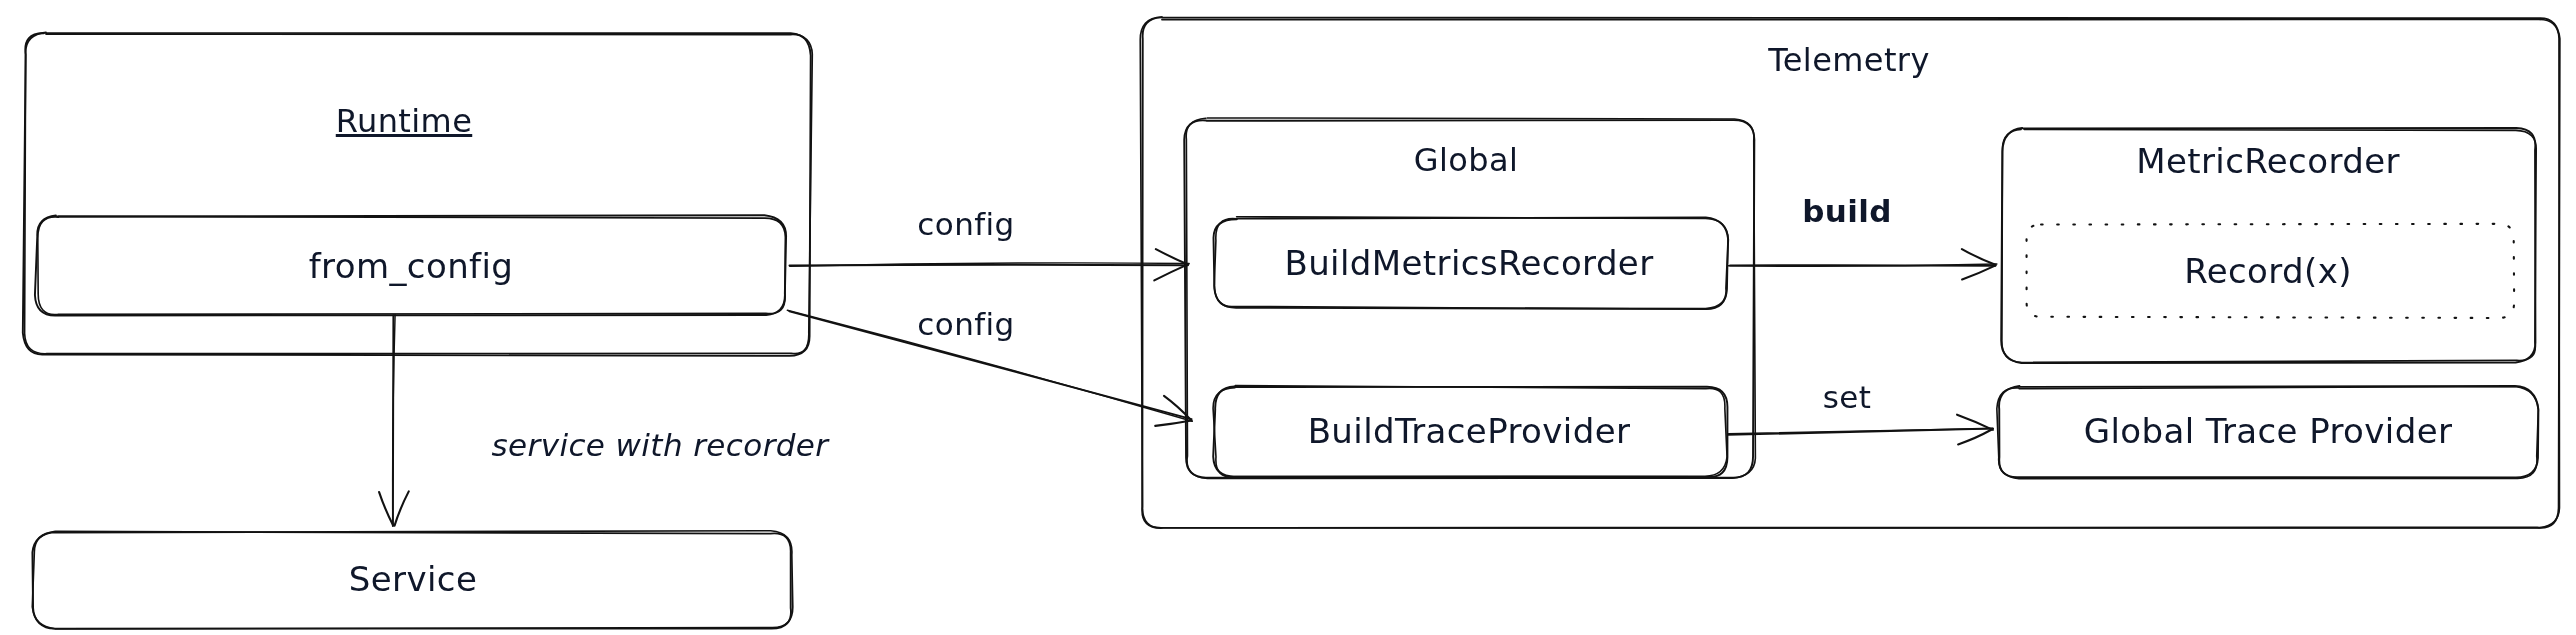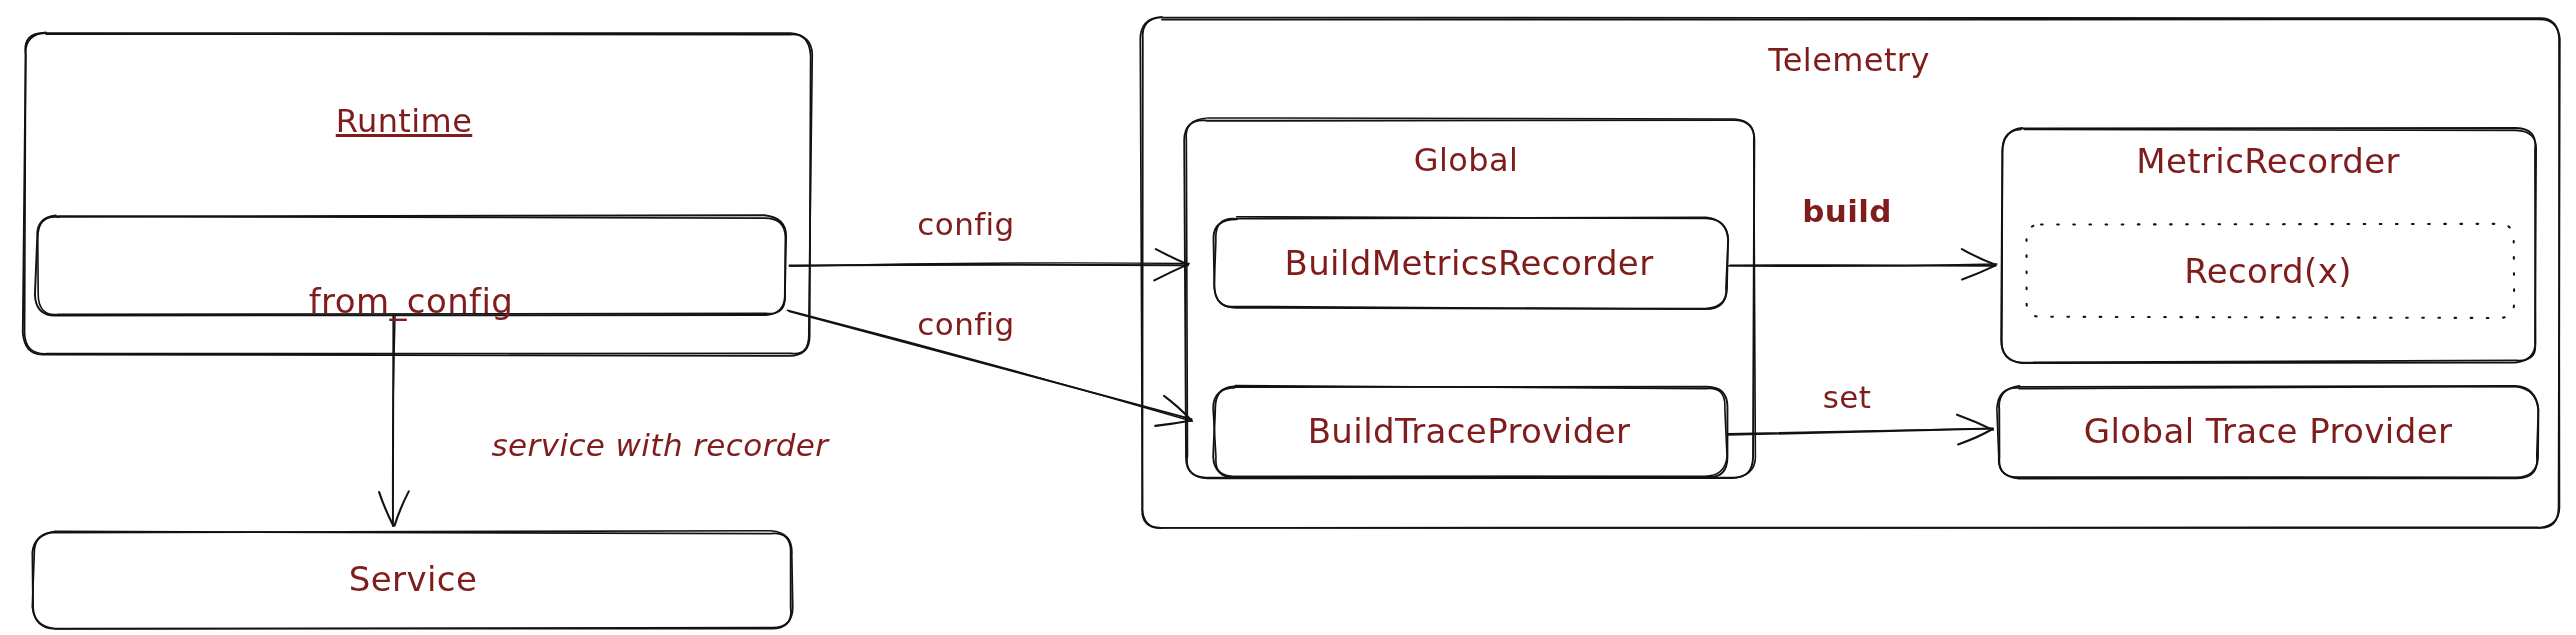--- a/index.html
+++ b/index.html
@@ -17,21 +17,21 @@
   }
   #sketch {
     position: absolute;
     left: 0;
     top: 0;
     width: 2576px;
     height: 636px;
   }
   .lbl {
     position: absolute;
-    color: #7f1d1d;
+    color: #0f172a;
     font-family: "DejaVu Sans", sans-serif;
     white-space: nowrap;
     transform: translate(-50%, -50%);
     letter-spacing: 0.4px;
   }
   .lbl-title   { font-size: 32px; }
   .lbl-node    { font-size: 34px; }
   .lbl-edge    { font-size: 31px; }
 </style>
 </head>
@@ -106,21 +106,21 @@
         <path d="M 2142.7836650849245 538.8939244161797 Q 2307.4924491897655 534.4023841868166 2470.753310633708 531.0113388540276" fill="none" stroke="#121212" stroke-width="2.4" stroke-linecap="round" stroke-linejoin="round"></path>
         <path d="M 2143.1789050585494 537.4081227786877 Q 2302.816651511293 534.4530657935203 2471.4872878568654 531.0595429903174" fill="none" stroke="#121212" stroke-width="1.8" stroke-linecap="round" stroke-linejoin="round"></path>
         <path d="M 2427.87830551357 550.7069899335049 Q 2449.939687817064 543.289644613344 2469.522109961846 532.2923358924186" fill="none" stroke="#121212" stroke-width="2.6" stroke-linecap="round" stroke-linejoin="round"></path>
         <path d="M 2426.55802971962 513.8748926563973 Q 2447.9853531349904 521.5519411051174 2471.0131275664144 532.7308940896443" fill="none" stroke="#121212" stroke-width="2.6" stroke-linecap="round" stroke-linejoin="round"></path>
       </g>
     </svg>
   <div id="labels">
       <div class="lbl lbl-title" style="left: 404px; top: 121px; text-decoration: underline;">Runtime</div>
       <div class="lbl lbl-title" style="left: 1849px; top: 60px;">Telemetry</div>
       <div class="lbl lbl-title" style="left: 1466px; top: 160px;">Global</div>
-      <div class="lbl lbl-node" style="left: 411px; top: 266px; margin-top: 35px;">from_config</div>
+      <div class="lbl lbl-node" style="left: 411px; top: 266px;">from_config</div>
       <div class="lbl lbl-node" style="left: 413px; top: 579px;">Service</div>
       <div class="lbl lbl-node" style="left: 1469px; top: 263px;">BuildMetricsRecorder</div>
       <div class="lbl lbl-node" style="left: 1469px; top: 431px;">BuildTraceProvider</div>
       <div class="lbl lbl-node" style="left: 2268px; top: 161px;">MetricRecorder</div>
       <div class="lbl lbl-node" style="left: 2268px; top: 271px;">Record(x)</div>
       <div class="lbl lbl-node" style="left: 2268px; top: 431px;">Global Trace Provider</div>
       <div class="lbl lbl-edge" style="left: 966px; top: 224px;">config</div>
       <div class="lbl lbl-edge" style="left: 966px; top: 324px;">config</div>
       <div class="lbl lbl-edge" style="left: 660px; top: 445px; font-style: italic;">service with recorder</div>
       <div class="lbl lbl-edge" style="left: 1847px; top: 211px; font-weight: bold;">build</div>

